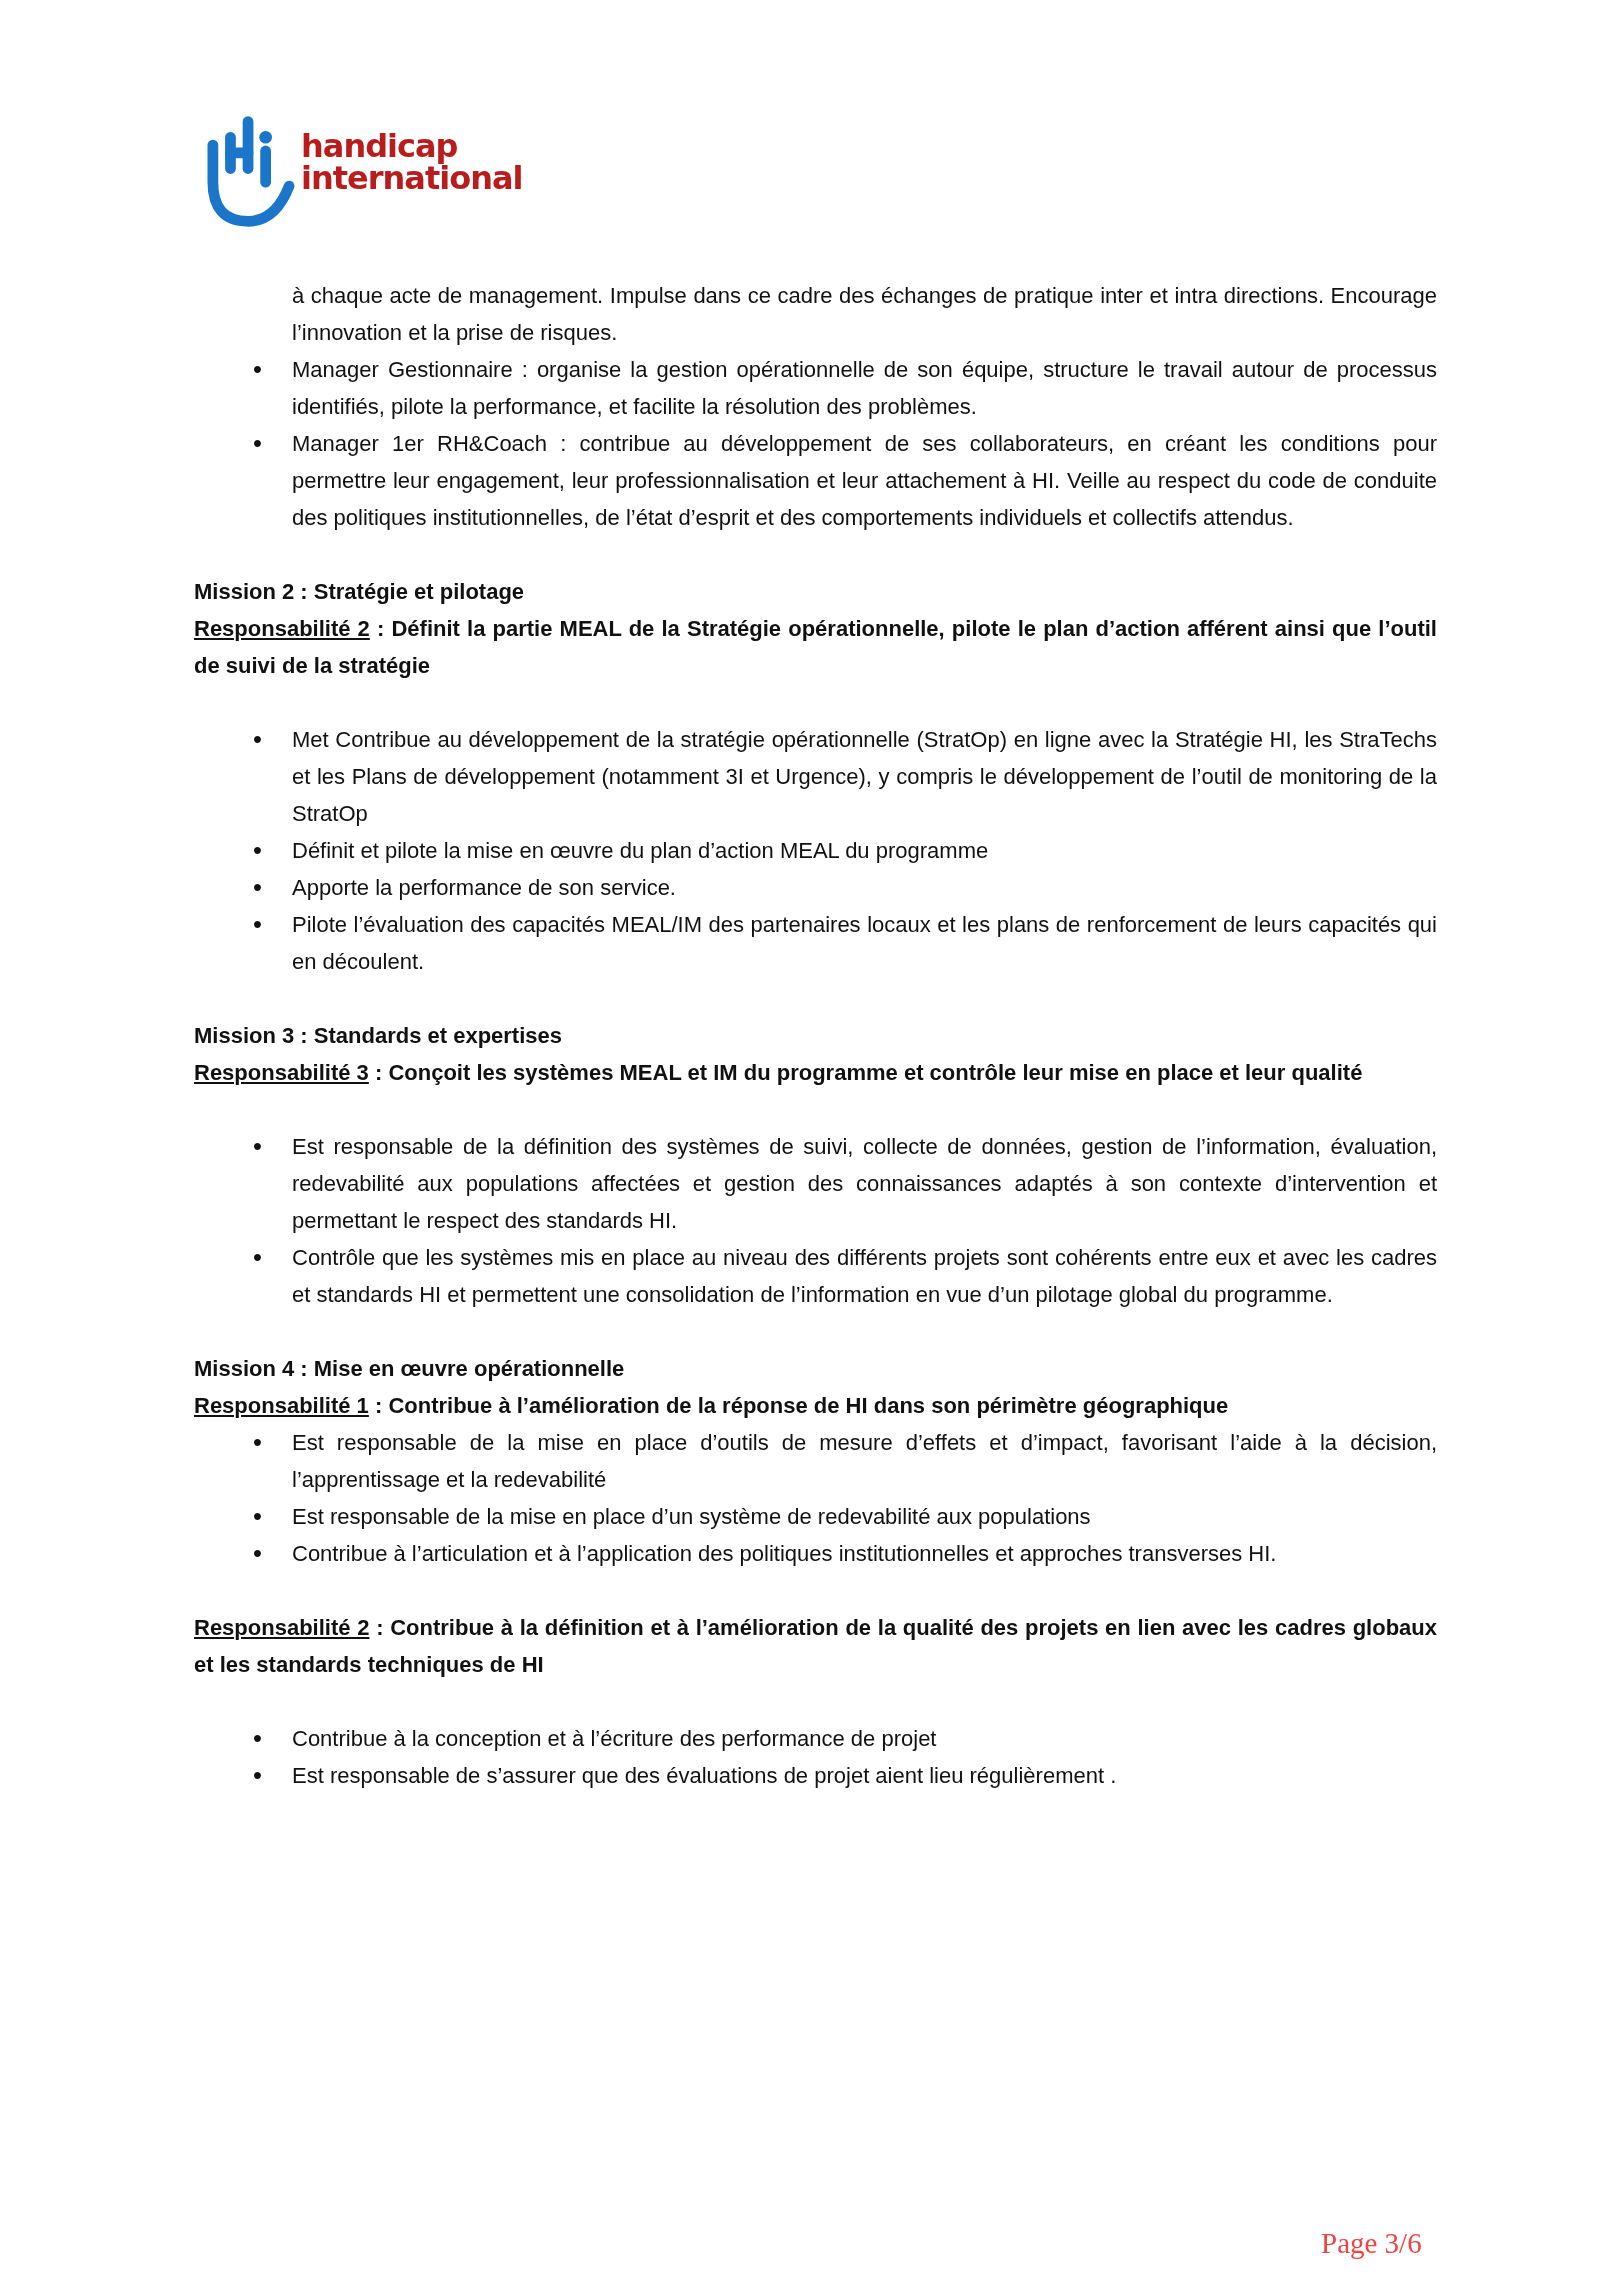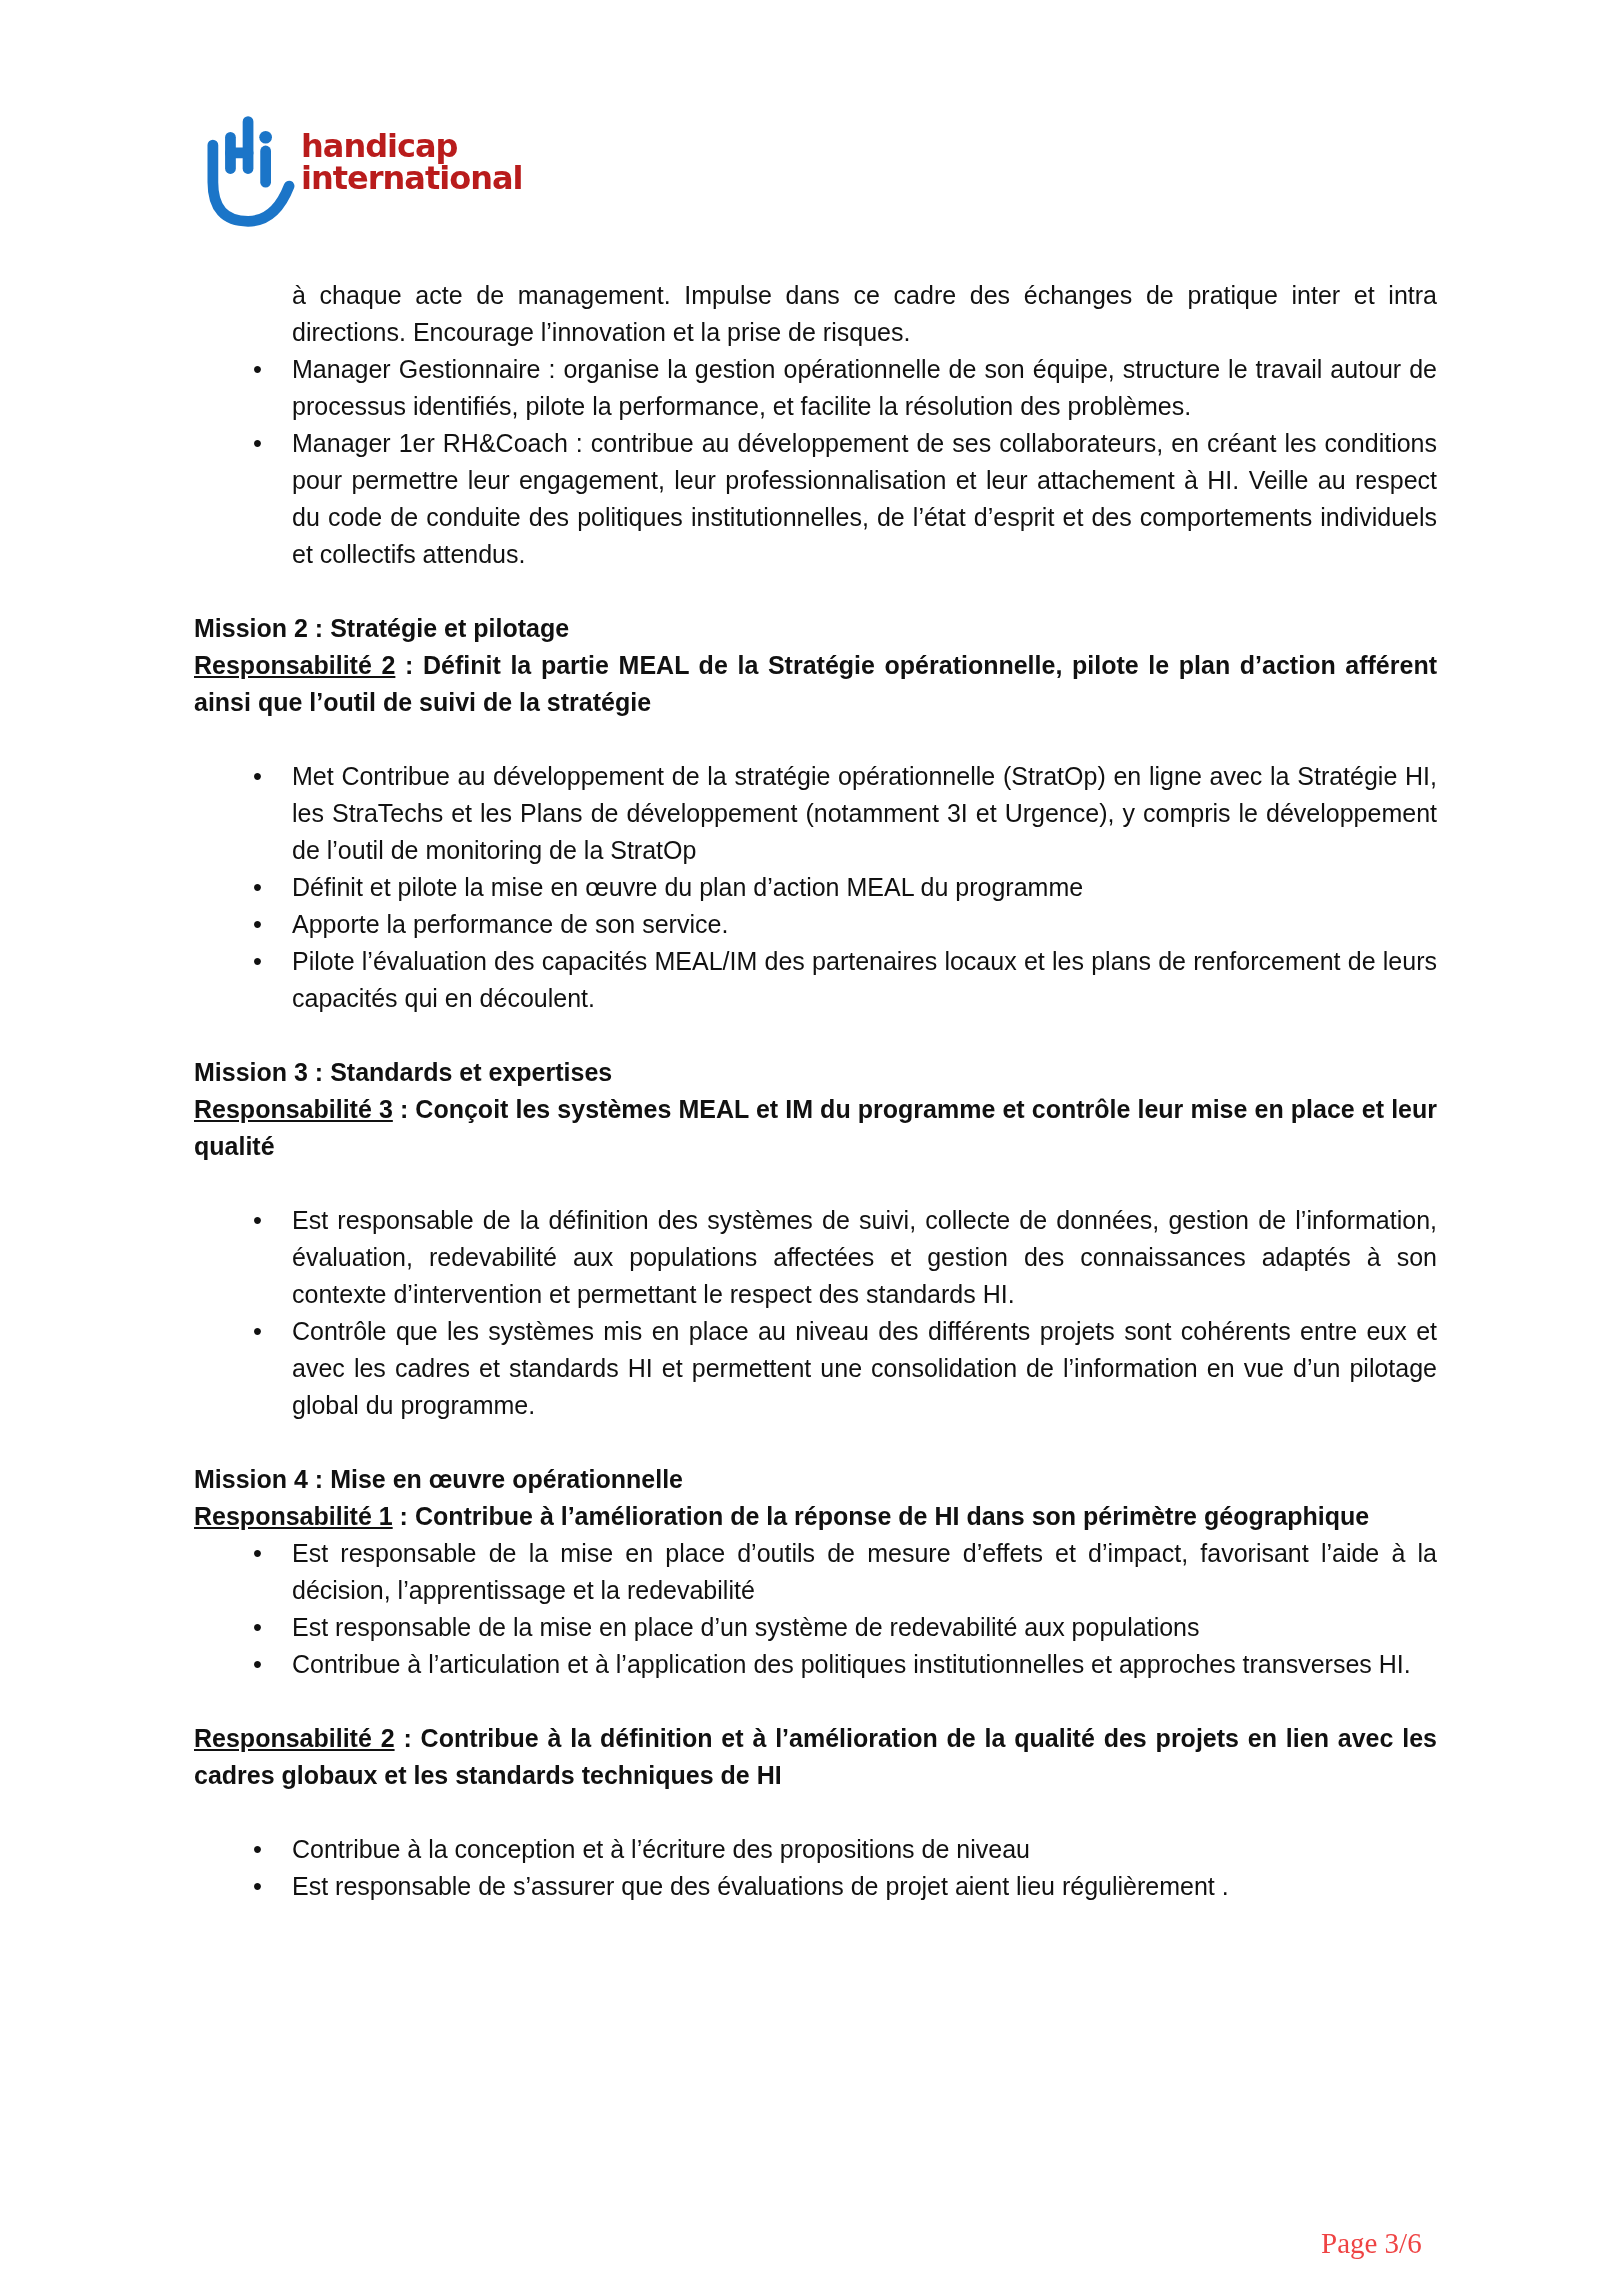--- a/index.html
+++ b/index.html
@@ -3,21 +3,21 @@
   <meta charset="utf-8">
   <style>
     html, body { margin: 0; padding: 0; background: #ffffff; }
     body { width: 1621px; height: 2293px; position: relative; overflow: hidden; }
     .page { position: absolute; left: 0; top: 0; width: 1621px; height: 2293px; background: #fff; }
     .logo { position: absolute; left: 201px; top: 106px; width: 333px; height: 127px; }
     .logo svg { position: absolute; left: 0; top: 0; }
     .logo-text { position: absolute; left: 100px; top: 23.5px; color: #b91c1c; font-family: "DejaVu Sans", sans-serif; font-weight: bold; line-height: 32px; letter-spacing: -1px; }
     .logo-text .l1 { font-size: 32px; display: block; }
     .logo-text .l2 { font-size: 32px; display: block; }
-    .content { position: absolute; left: 194px; top: 277px; width: 1243px; font-family: "Liberation Sans", sans-serif; font-size: 25px; line-height: 37px; color: #111; }
+    .content { position: absolute; left: 194px; top: 277px; width: 1243px; font-family: "Liberation Sans", sans-serif; font-size: 22px; line-height: 37px; color: #111; }
     .content p { margin: 0; text-align: justify; }
     ul.bl { margin: 0; padding: 0; list-style: none; }
     ul.bl li { position: relative; padding-left: 98px; text-align: justify; }
     ul.bl li::before { content: "\2022"; position: absolute; left: 59px; top: 0; font-size: 25.5px; }
     .cont { padding-left: 98px; text-align: justify; }
     .h { font-weight: bold; }
     .u { text-decoration: underline; }
     .gap { height: 37px; }
     .footer { position: absolute; left: 1321px; top: 2227px; font-family: "Liberation Serif", serif; font-size: 29px; color: #ef4444; }
   </style>
@@ -81,20 +81,20 @@
       <li>Est responsable de la mise en place d’outils de mesure d’effets et d’impact, favorisant l’aide à la décision, l’apprentissage et la redevabilité</li>
       <li>Est responsable de la mise en place d’un système de redevabilité aux populations</li>
       <li>Contribue à l’articulation et à l’application des politiques institutionnelles et approches transverses HI.</li>
     </ul>
 
     <div class="gap"></div>
 
     <p class="h"><span class="u">Responsabilité 2</span><span> : Contribue à la définition et à l’amélioration de la qualité des projets en lien avec les cadres globaux et les standards techniques de HI</span></p>
     <div class="gap"></div>
     <ul class="bl">
-      <li>Contribue à la conception et à l’écriture des propositions de niveau</li>
+      <li>Contribue à la conception et à l’écriture des performance de projet</li>
       <li>Est responsable de s’assurer que des évaluations de projet aient lieu régulièrement .</li>
     </ul>
   </div>
 
   <div class="footer">Page 3/6</div>
 </div>
 
 
 </body></html>

